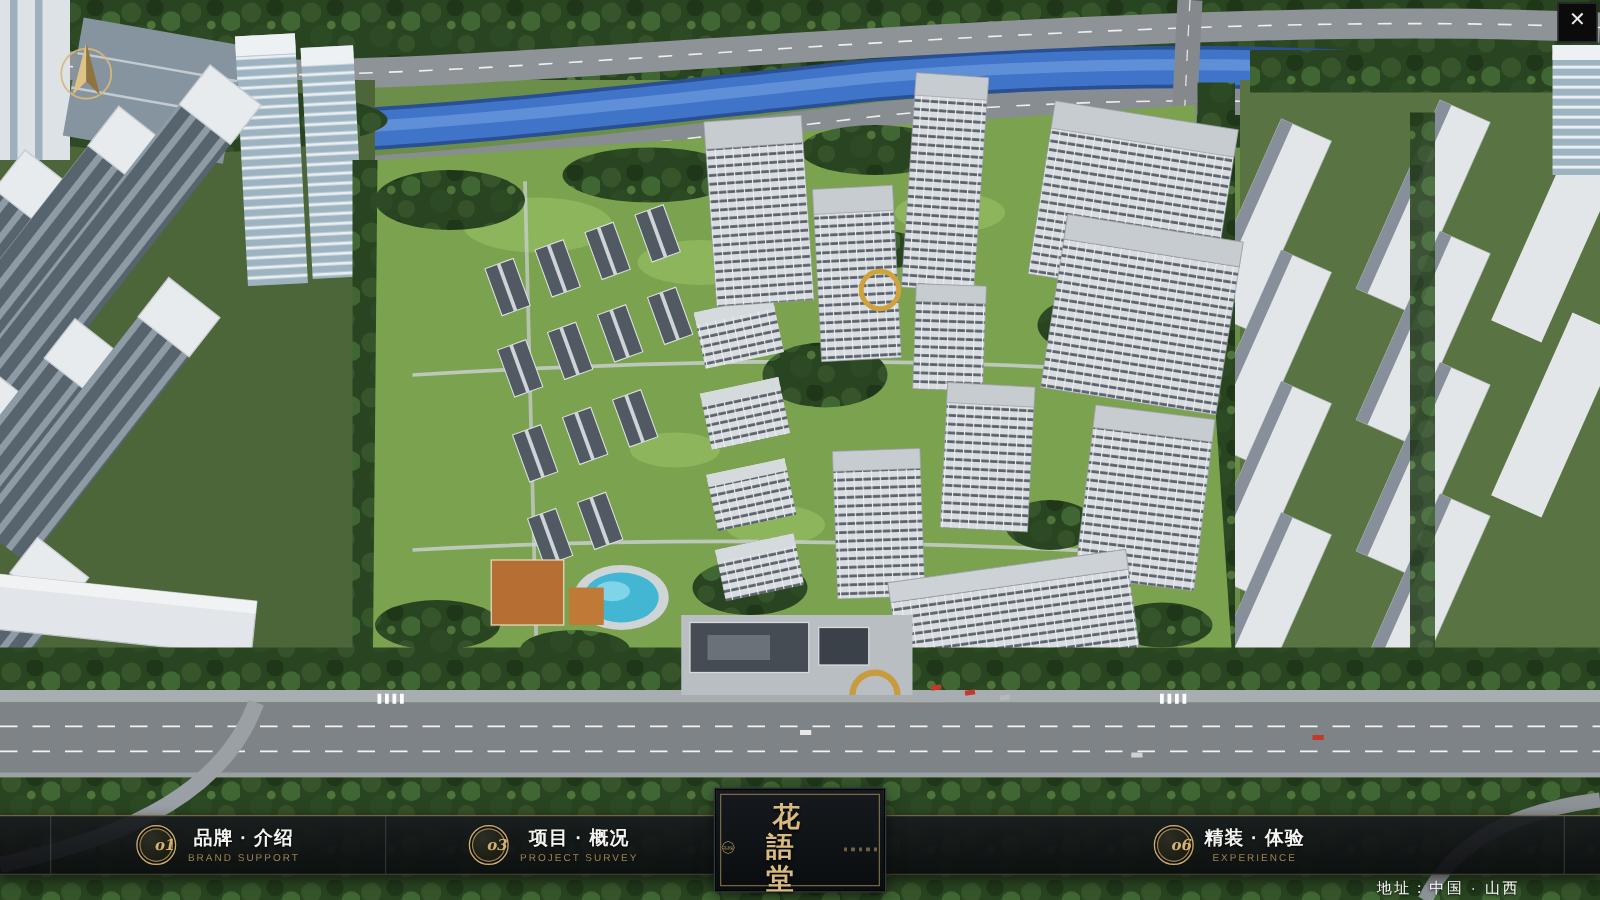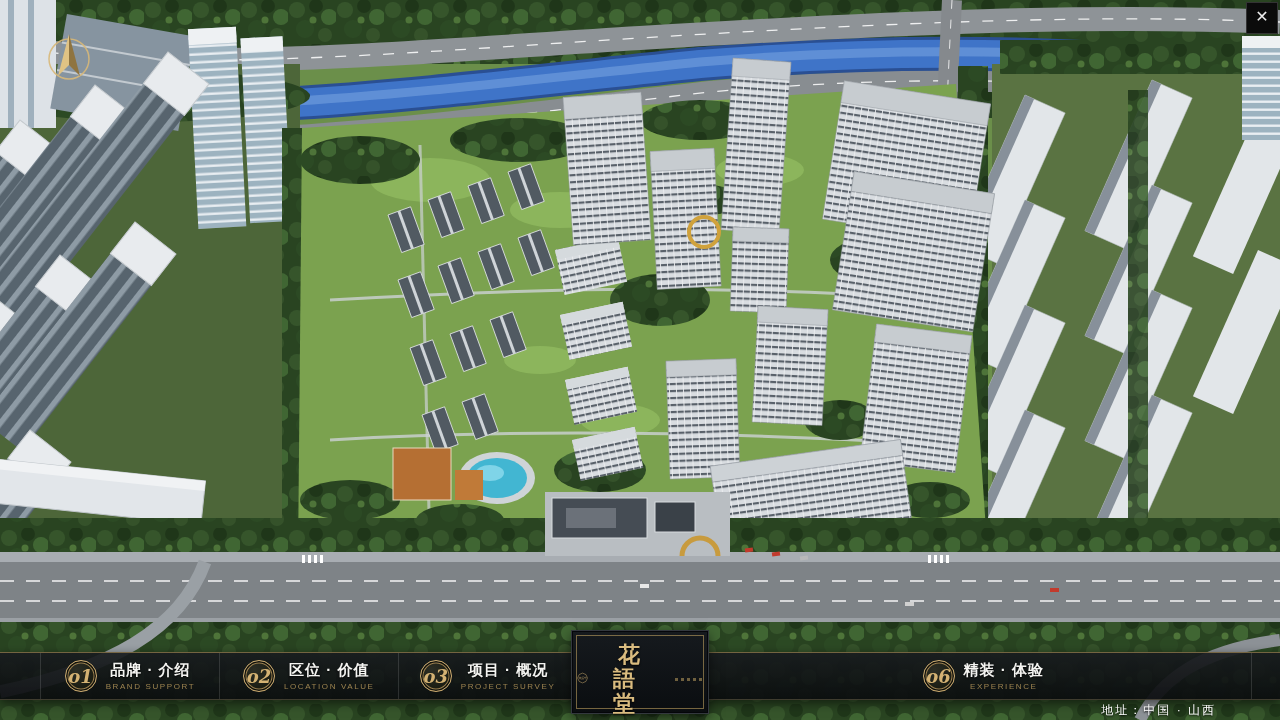--- a/index.html
+++ b/index.html
@@ -24,23 +24,23 @@
   .nav-spacer-l{width:40px;border-right:1px solid rgba(255,255,255,.13);}
   .nav-spacer-r{width:28px;}
   .nav-group{flex:1;display:flex;}
   .nav-center{width:138px;}
   .nav-item{flex:1;display:flex;align-items:center;justify-content:center;gap:9px;
     border-right:1px solid rgba(255,255,255,.13);cursor:pointer;}
   .badge{width:30px;height:30px;border-radius:50%;flex:0 0 auto;
     border:1px solid #cfae72;
     box-shadow:inset 0 0 0 1.5px #0e0f0b, inset 0 0 0 2.5px #9a7f4e;
     background:radial-gradient(circle at 35% 30%,#2c2e25,#131409);
-    display:flex;align-items:center;justify-content:center;
+    display:flex;align-items:center;justify-content:flex-end;
     font-family:"DejaVu Serif",serif;font-style:italic;font-weight:700;
-    font-size:18px;color:#d4b273;}
+    font-size:12px;color:#d4b273;}
   .labels{display:flex;flex-direction:column;align-items:center;}
   .zh{font-size:15px;font-weight:700;color:#f4f4f1;letter-spacing:1px;
       text-shadow:0 1px 2px rgba(0,0,0,.9);white-space:nowrap;}
   .en{font-size:8px;color:#9d8450;letter-spacing:1.6px;margin-top:2px;
       font-weight:400;white-space:nowrap;}
 
   
   .logo-panel{position:absolute;left:50%;bottom:7px;transform:translateX(-50%);
     width:134px;height:80px;background:linear-gradient(180deg,#161a1e,#0a0d10);
     border:1px solid #05060a;box-shadow:0 0 0 1px #33383e,0 4px 12px rgba(0,0,0,.65);
@@ -429,29 +429,20 @@
         <div class="badge">
             <span>o1</span>
           </div>
         <div class="labels">
             <div class="zh">品牌 · 介绍</div>
             <div class="en">BRAND SUPPORT</div>
           </div>
       </div>
       <div class="nav-item">
         <div class="badge">
-            <span>o2</span>
-          </div>
-        <div class="labels">
-            <div class="zh">区位 · 价值</div>
-            <div class="en">LOCATION VALUE</div>
-          </div>
-      </div>
-      <div class="nav-item">
-        <div class="badge">
             <span>o3</span>
           </div>
         <div class="labels">
             <div class="zh">项目 · 概况</div>
             <div class="en">PROJECT SURVEY</div>
           </div>
       </div>
     </div>
 
     <div class="nav-center"></div>

